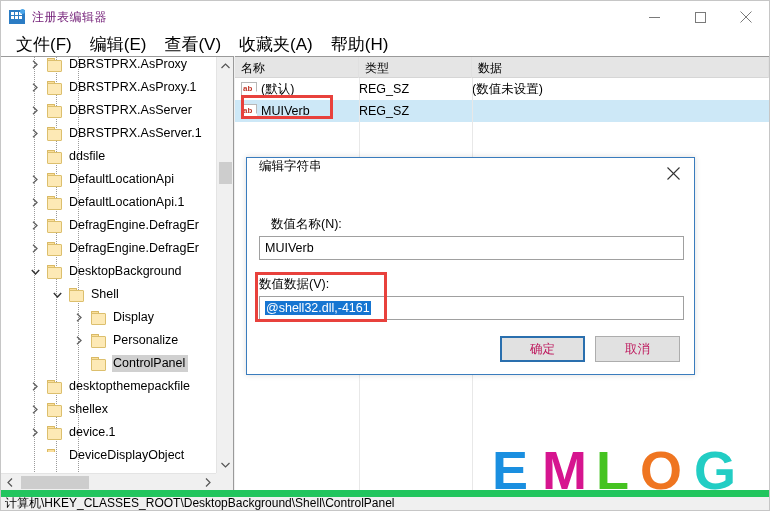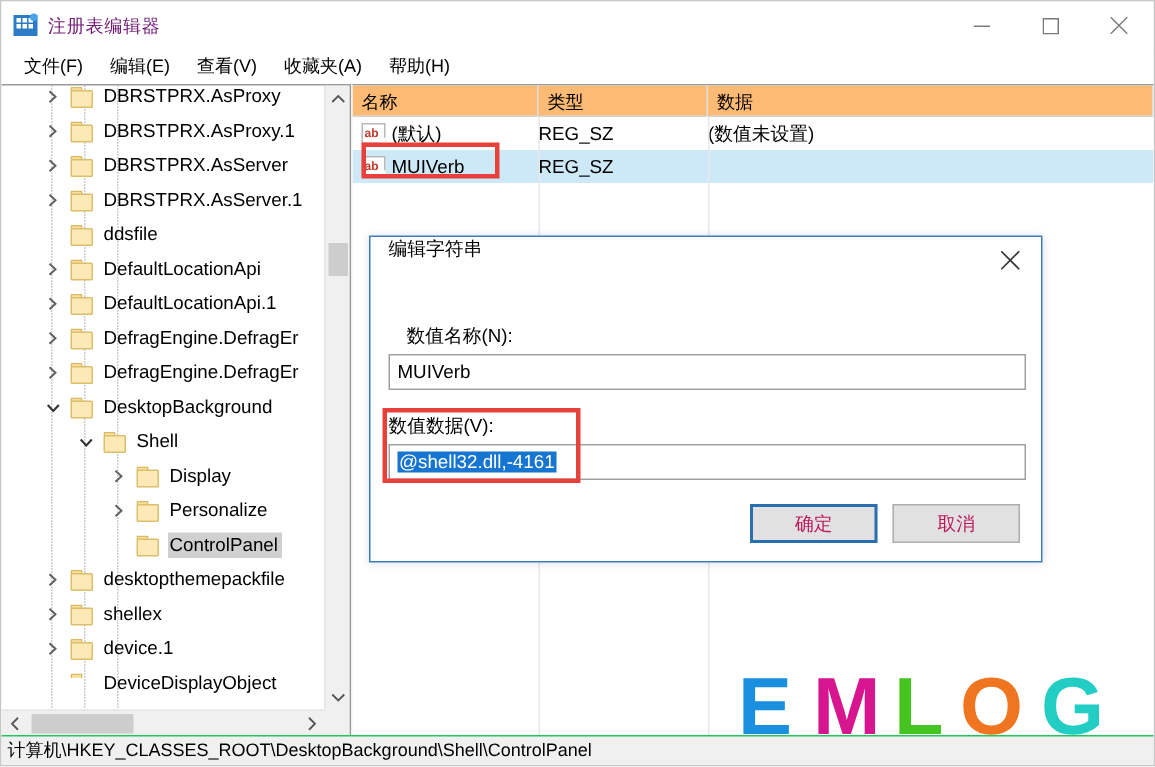--- a/index.html
+++ b/index.html
@@ -41,21 +41,21 @@
   }
   .wc svg { display: block; }
 
   
   #menubar {
     position: absolute; left: 0; top: 32px; width: 768px; height: 23px;
     background: #ffffff;
     display: flex; align-items: center; padding-left: 6px;
   }
   .menu-item {
-    font-size: 12px; color: #000; padding: 2px 9px 3px 9px;
+    font-size: 17px; color: #000; padding: 2px 9px 3px 9px;
     white-space: nowrap;
   }
 
   
   #panes {
     position: absolute; left: 0; top: 55px; width: 768px; height: 434px;
     background: #f0f0f0;
   }
   #tree-pane {
     position: absolute; left: 0; top: 0; width: 233px; height: 434px;
@@ -127,21 +127,21 @@
     background: #f0f0f0;
   }
 
   
   #list-pane {
     position: absolute; left: 234px; top: 0; width: 534px; height: 434px;
     background: #ffffff; border-top: 1px solid #9a9a9a;
     overflow: hidden;
   }
   #list-header {
-    position: relative; height: 21px; background: #fdba74;
+    position: relative; height: 21px; background: #e5e5e5;
     border-bottom: 1px solid #d6d6d6; display: flex;
   }
   .lh-cell {
     font-size: 12px; color: #000; padding: 3px 0 0 6px;
     border-right: 1px solid #e0e0e0; height: 21px; flex: none;
   }
   .lrow {
     position: relative; height: 22px; display: flex; align-items: center;
     font-size: 12.5px; color: #000;
   }
@@ -163,21 +163,21 @@
     border-left: 5px solid transparent;
     border-bottom: 5px solid #ffffff;
   }
   .col-divider {
     position: absolute; top: 0; bottom: 0; width: 1px; background: #e8e8e8;
   }
 
   
   #statusbar {
     position: absolute; left: 0; top: 489px; width: 768px; height: 20px;
-    background: #f0f0f0; border-top: 1px solid #22c55e;
+    background: #f0f0f0; border-top: 7px solid #22c55e;
     display: flex; align-items: center;
   }
   #status-text {
     font-size: 12px; color: #000; padding-left: 4px; white-space: nowrap;
   }
 
   
   #dialog {
     position: absolute; left: 245px; top: 156px; width: 449px; height: 218px;
     background: #ffffff; border: 1px solid #3a7cbd;

